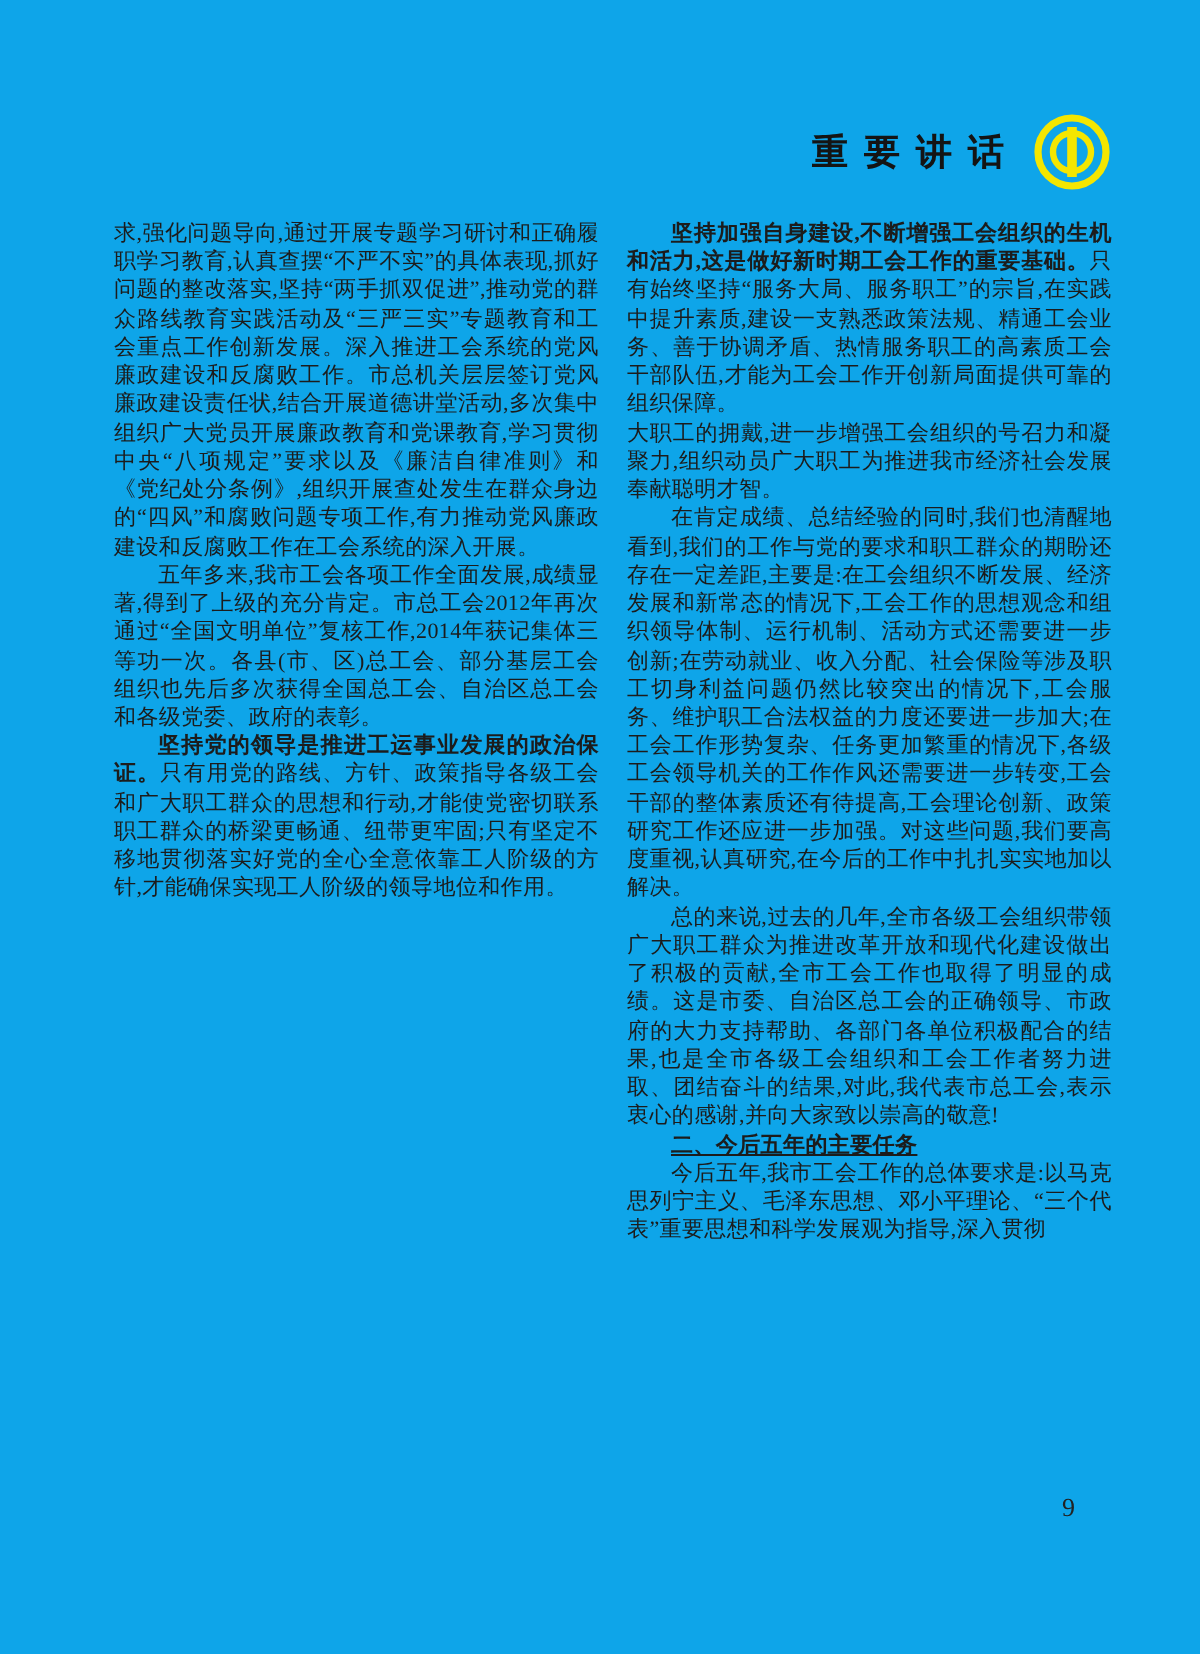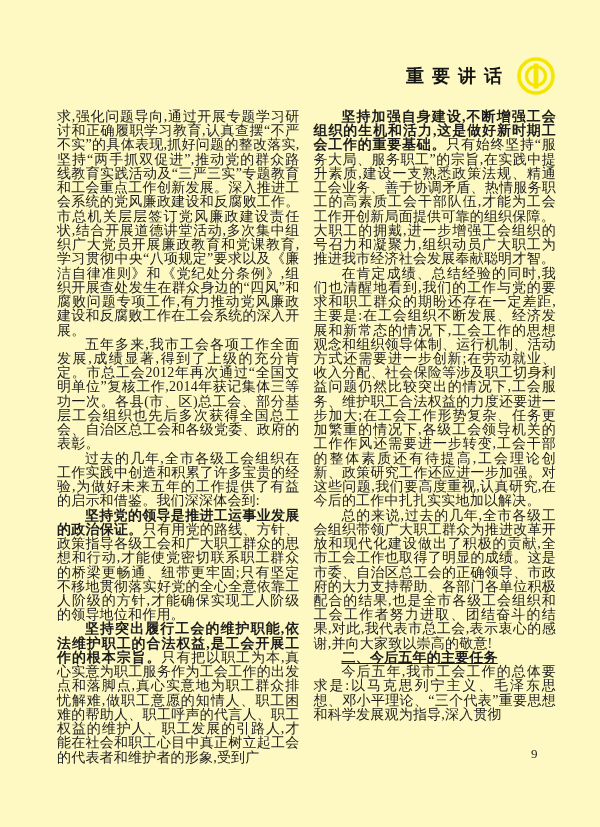--- a/index.html
+++ b/index.html
@@ -31,21 +31,21 @@
   .columns{
     position:absolute;
     top:110px;left:57px;
     width:499px;
     display:flex;
     gap:14px;
   }
   .column{flex:1 1 0;min-width:0;}
   .para{
     margin:0;
-    font-size:14px;
+    font-size:11px;
     line-height:14.24px;
     text-align:justify;
     text-justify:inter-character;
     text-indent:2em;
     letter-spacing:0.2px;
   }
   .para.no-indent{text-indent:0;}
   .para b{font-weight:bold;}
   .para.heading{font-weight:bold;text-decoration:underline;}
   
@@ -53,38 +53,36 @@
     position:absolute;
     top:746px;left:531px;
     font-size:13px;
     font-family:"Liberation Serif","DejaVu Serif",serif;
     color:#222;
   }
 </style>
 </head>
 <body>
 
-<div class="page" style="background: #fef9c3; color: rgb(28, 28, 28);">
+<div class="page" style="background: #0ea5e9; color: rgb(28, 28, 28);">
 
   <div class="header">
     <span class="header-title">重要讲话</span>
     <svg class="emblem" viewBox="0 0 40 40" aria-hidden="true">
       <circle cx="20" cy="20" r="17" fill="none" stroke-width="3.6" stroke="#F4E600"></circle>
       <circle cx="20" cy="20" r="9.5" fill="none" stroke-width="3.2" stroke="#F4E600"></circle>
       <rect x="17.6" y="7.5" width="4.8" height="25" fill="#F4E600"></rect>
     </svg>
   </div>
 
   <div class="columns">
     <div class="column">
         <p class="para no-indent"><span>求,强化问题导向,通过开展专题学习研讨和正确履职学习教育,认真查摆“不严不实”的具体表现,抓好问题的整改落实,坚持“两手抓双促进”,推动党的群众路线教育实践活动及“三严三实”专题教育和工会重点工作创新发展。深入推进工会系统的党风廉政建设和反腐败工作。市总机关层层签订党风廉政建设责任状,结合开展道德讲堂活动,多次集中组织广大党员开展廉政教育和党课教育,学习贯彻中央“八项规定”要求以及《廉洁自律准则》和《党纪处分条例》,组织开展查处发生在群众身边的“四风”和腐败问题专项工作,有力推动党风廉政建设和反腐败工作在工会系统的深入开展。</span></p>
         <p class="para"><span>五年多来,我市工会各项工作全面发展,成绩显著,得到了上级的充分肯定。市总工会2012年再次通过“全国文明单位”复核工作,2014年获记集体三等功一次。各县(市、区)总工会、部分基层工会组织也先后多次获得全国总工会、自治区总工会和各级党委、政府的表彰。</span></p>
-        <p class="para"><span>过去的几年,全市各级工会组织在工作实践中创造和积累了许多宝贵的经验,为做好未来五年的工作提供了有益的启示和借鉴。我们深深体会到:</span></p>
         <p class="para"><b>坚持党的领导是推进工运事业发展的政治保证。</b><span>只有用党的路线、方针、政策指导各级工会和广大职工群众的思想和行动,才能使党密切联系职工群众的桥梁更畅通、纽带更牢固;只有坚定不移地贯彻落实好党的全心全意依靠工人阶级的方针,才能确保实现工人阶级的领导地位和作用。</span></p>
-        <p class="para"><b>坚持突出履行工会的维护职能,依法维护职工的合法权益,是工会开展工作的根本宗旨。</b><span>只有把以职工为本,真心实意为职工服务作为工会工作的出发点和落脚点,真心实意地为职工群众排忧解难,做职工意愿的知情人、职工困难的帮助人、职工呼声的代言人、职工权益的维护人、职工发展的引路人,才能在社会和职工心目中真正树立起工会的代表者和维护者的形象,受到广</span></p>
       </div>
     <div class="column">
         <p class="para"><b>坚持加强自身建设,不断增强工会组织的生机和活力,这是做好新时期工会工作的重要基础。</b><span>只有始终坚持“服务大局、服务职工”的宗旨,在实践中提升素质,建设一支熟悉政策法规、精通工会业务、善于协调矛盾、热情服务职工的高素质工会干部队伍,才能为工会工作开创新局面提供可靠的组织保障。</span></p>
         <p class="para no-indent"><span>大职工的拥戴,进一步增强工会组织的号召力和凝聚力,组织动员广大职工为推进我市经济社会发展奉献聪明才智。</span></p>
         <p class="para"><span>在肯定成绩、总结经验的同时,我们也清醒地看到,我们的工作与党的要求和职工群众的期盼还存在一定差距,主要是:在工会组织不断发展、经济发展和新常态的情况下,工会工作的思想观念和组织领导体制、运行机制、活动方式还需要进一步创新;在劳动就业、收入分配、社会保险等涉及职工切身利益问题仍然比较突出的情况下,工会服务、维护职工合法权益的力度还要进一步加大;在工会工作形势复杂、任务更加繁重的情况下,各级工会领导机关的工作作风还需要进一步转变,工会干部的整体素质还有待提高,工会理论创新、政策研究工作还应进一步加强。对这些问题,我们要高度重视,认真研究,在今后的工作中扎扎实实地加以解决。</span></p>
         <p class="para"><span>总的来说,过去的几年,全市各级工会组织带领广大职工群众为推进改革开放和现代化建设做出了积极的贡献,全市工会工作也取得了明显的成绩。这是市委、自治区总工会的正确领导、市政府的大力支持帮助、各部门各单位积极配合的结果,也是全市各级工会组织和工会工作者努力进取、团结奋斗的结果,对此,我代表市总工会,表示衷心的感谢,并向大家致以崇高的敬意!</span></p>
         <p class="para heading"><b>二、今后五年的主要任务</b></p>
         <p class="para"><span>今后五年,我市工会工作的总体要求是:以马克思列宁主义、毛泽东思想、邓小平理论、“三个代表”重要思想和科学发展观为指导,深入贯彻</span></p>
       </div>
   </div>

